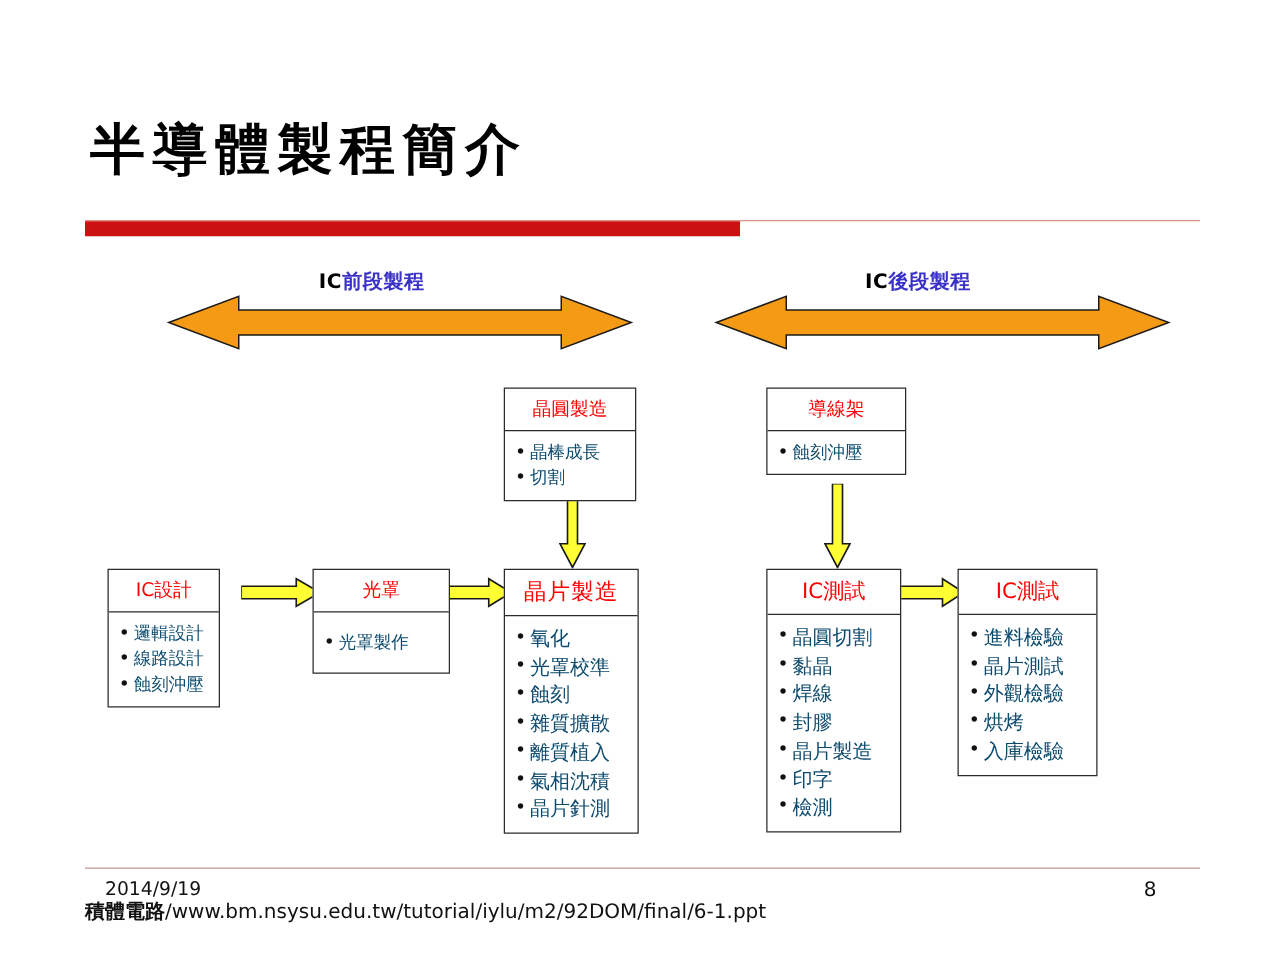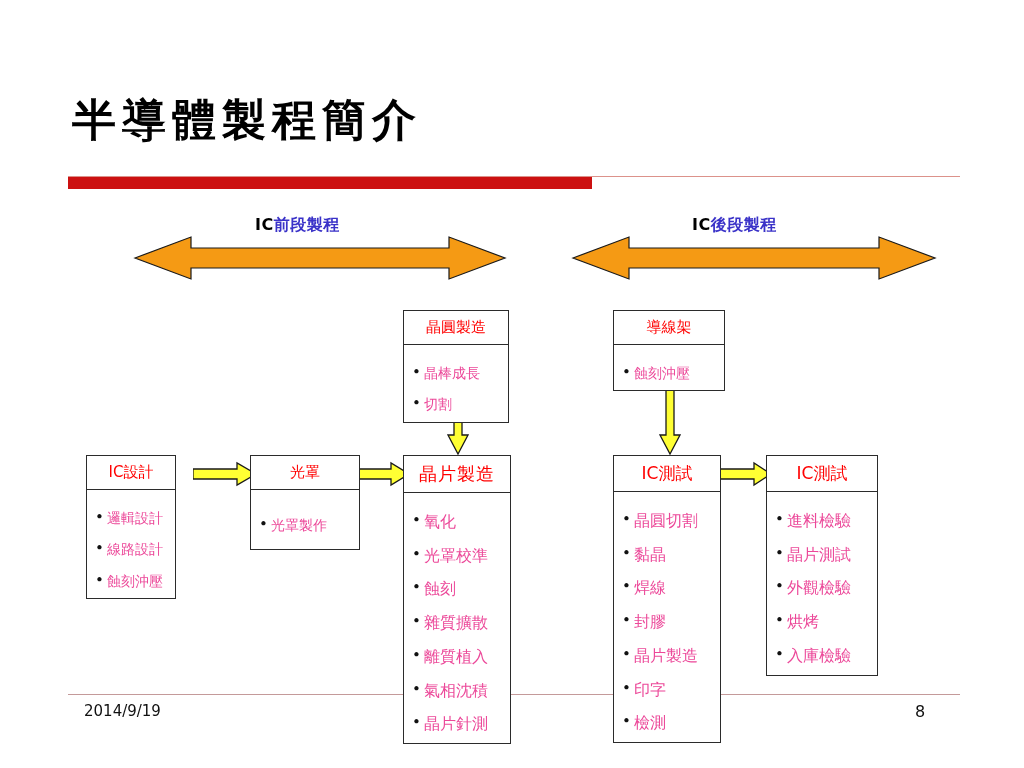--- a/index.html
+++ b/index.html
@@ -92,26 +92,25 @@
     letter-spacing: 1px;
   }
   .pbox ul {
     list-style: none;
     margin: 0;
     padding: 7px 4px 7px 8px;
   }
   .pbox li {
     font-family: "DejaVu Serif", "Liberation Serif", serif;
     font-size: 16px;
-    color: #ec4899;
+    color: #0c4a6e;
     line-height: 1.42;
     white-space: nowrap;
     position: relative;
     padding-left: 12px;
-    margin-top: 11px;
   }
   .pbox li::before {
     content: "\2022";
     position: absolute;
     left: 0;
     top: -1px;
     font-size: 15px;
     color: #111111;
   }
   .pbox.small li { font-size: 14px; line-height: 1.45; }
@@ -281,15 +280,18 @@
       <li>進料檢驗</li>
       <li>晶片測試</li>
       <li>外觀檢驗</li>
       <li>烘烤</li>
       <li>入庫檢驗</li>
     </ul>
   </div>
 
   <div id="footer-rule"></div>
   <div id="footer-date">2014/9/19</div>
+  <div id="footer-source">
+    <span class="srcname">積體電路</span><span>/www.bm.nsysu.edu.tw/tutorial/iylu/m2/92DOM/final/6-1.ppt</span>
+  </div>
   <div id="footer-page">8</div>
 
 </div>
 
 </body></html>

